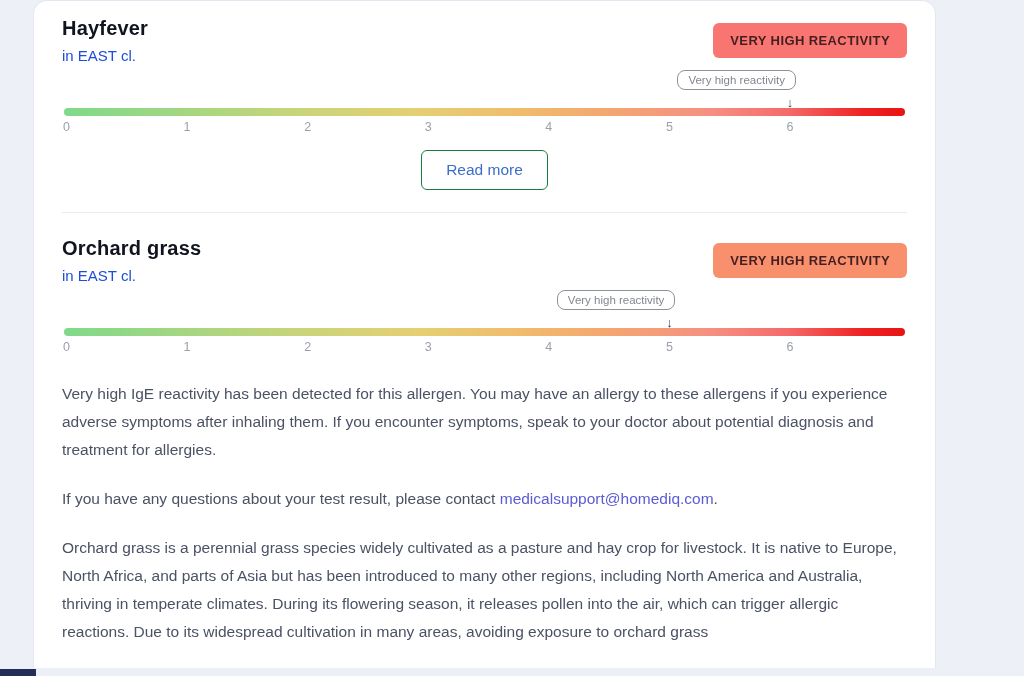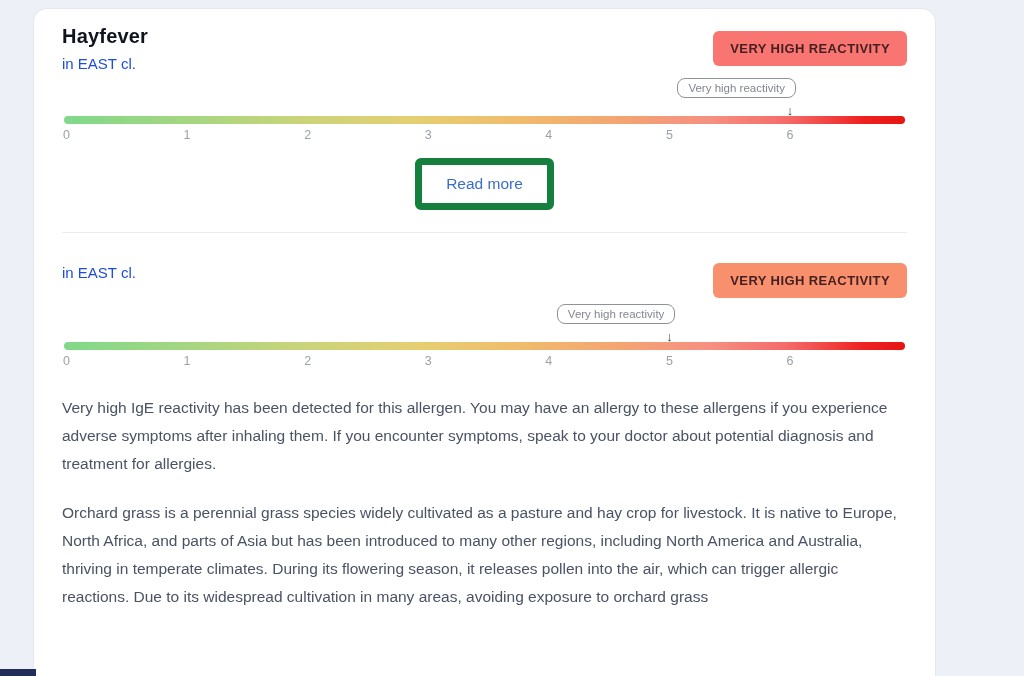--- a/index.html
+++ b/index.html
@@ -5,21 +5,21 @@
   * { box-sizing: border-box; }
   html,body { margin:0; padding:0; }
   body {
     width:1024px; height:676px;
     background:#eef0f8;
     font-family:"Liberation Sans", sans-serif;
     overflow:hidden;
     position:relative;
   }
   .card {
-    position:absolute; left:33px; top:8px;
+    position:absolute; left:33px; top:0;
     width:903px; height:668px;
     background:#ffffff;
     border:1px solid #e4e7f0;
     border-bottom:none;
     border-radius:14px 14px 0 0;
   }
   .section { padding:0 28px; }
   .sec-head {
     display:flex; justify-content:space-between; align-items:flex-start;
     padding-top:16px;
@@ -58,21 +58,21 @@
     font-size:11.5px; color:#82878f;
   }
   .arrow {
     position:absolute; bottom:-1px; left:0;
     transform:translateX(-50%);
     font-size:13px; color:#3a3f46; line-height:1;
   }
   .readmore-row { display:flex; justify-content:center; margin-top:10px; }
   .readmore-btn {
     background:#ffffff;
-    border:7px solid #15803d; border-radius:6px;
+    border:1px solid #15803d; border-radius:6px;
     color:#3a6fc7; font-size:15.5px;
     font-family:"Liberation Sans", sans-serif;
     padding:10px 24px; cursor:pointer;
   }
   .divider { border:none; border-top:1px solid #ececec; margin:22px 0 0 0; }
   .sec-head.second { padding-top:24px; }
   .body-text { padding:0 28px; margin-top:20px; }
   .body-text p {
     font-size:15.5px; line-height:28px; color:#4a5264;
     margin:0 0 21px 0;
@@ -113,20 +113,21 @@
       </div>
     <div class="readmore-row">
       <button class="readmore-btn">Read more</button>
     </div>
     <hr class="divider">
   </div>
 
   <div class="section">
     <div class="sec-head second">
       <div>
+        <h2 class="title">Orchard grass</h2>
         <div class="subtitle">in EAST cl.</div>
       </div>
       <div class="badge" style="background: rgb(248, 144, 110);">VERY HIGH REACTIVITY</div>
     </div>
     <div class="scale">
       <div class="marker" style="left: 71.88%;">
         <span class="tooltip">Very high reactivity</span>
         <span class="arrow">↓</span>
       </div>
       <div class="bar"></div>
@@ -135,18 +136,19 @@
         <span class="tick" style="left: 29.07%;">2</span>
         <span class="tick" style="left: 43.34%;">3</span>
         <span class="tick" style="left: 57.61%;">4</span>
         <span class="tick" style="left: 71.88%;">5</span>
         <span class="tick" style="left: 86.15%;">6</span>
       </div>
   </div>
 
   <div class="body-text">
     <p>Very high IgE reactivity has been detected for this allergen. You may have an allergy to these allergens if you experience adverse symptoms after inhaling them. If you encounter symptoms, speak to your doctor about potential diagnosis and treatment for allergies.</p>
+    <p><span>If you have any questions about your test result, please contact </span><a class="email-link">medicalsupport@homediq.com</a><span>.</span></p>
     <p>Orchard grass is a perennial grass species widely cultivated as a pasture and hay crop for livestock. It is native to Europe, North Africa, and parts of Asia but has been introduced to many other regions, including North America and Australia, thriving in temperate climates. During its flowering season, it releases pollen into the air, which can trigger allergic reactions. Due to its widespread cultivation in many areas, avoiding exposure to orchard grass</p>
   </div>
 
 </div>
 
 <div class="corner-bar"></div>
 
 </body></html>

